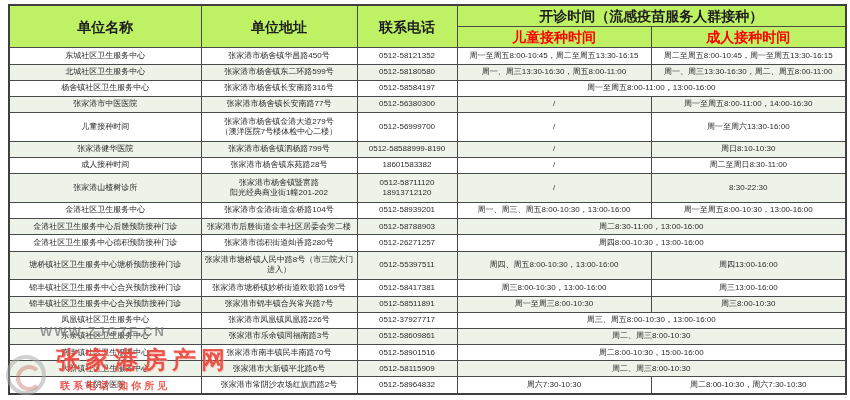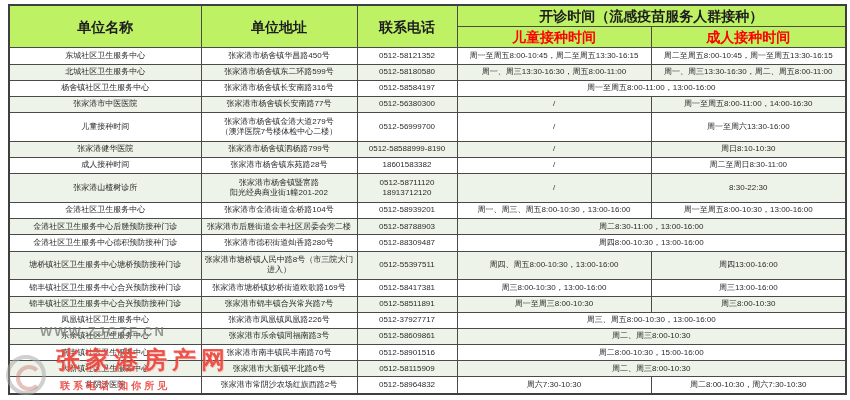--- a/index.html
+++ b/index.html
@@ -151,21 +151,21 @@
       </tr>
       <tr>
         <td>金港社区卫生服务中心后塍预防接种门诊</td>
         <td>张家港市后塍街道金丰社区居委会旁二楼</td>
         <td>0512-58788903</td>
         <td colspan="2">周二8:30-11:00，13:00-16:00</td>
       </tr>
       <tr>
         <td>金港社区卫生服务中心德积预防接种门诊</td>
         <td>张家港市德积街道灿香路280号</td>
-        <td>0512-88309487</td>
+        <td>0512-26271257</td>
         <td colspan="2">周四8:00-10:30，13:00-16:00</td>
       </tr>
       <tr>
         <td>塘桥镇社区卫生服务中心塘桥预防接种门诊</td>
         <td>张家港市塘桥镇人民中路8号（市三院大门进入）</td>
         <td>0512-55397511</td>
         <td>周四、周五8:00-10:30，13:00-16:00</td>
         <td>周四13:00-16:00</td>
       </tr>
       <tr>

